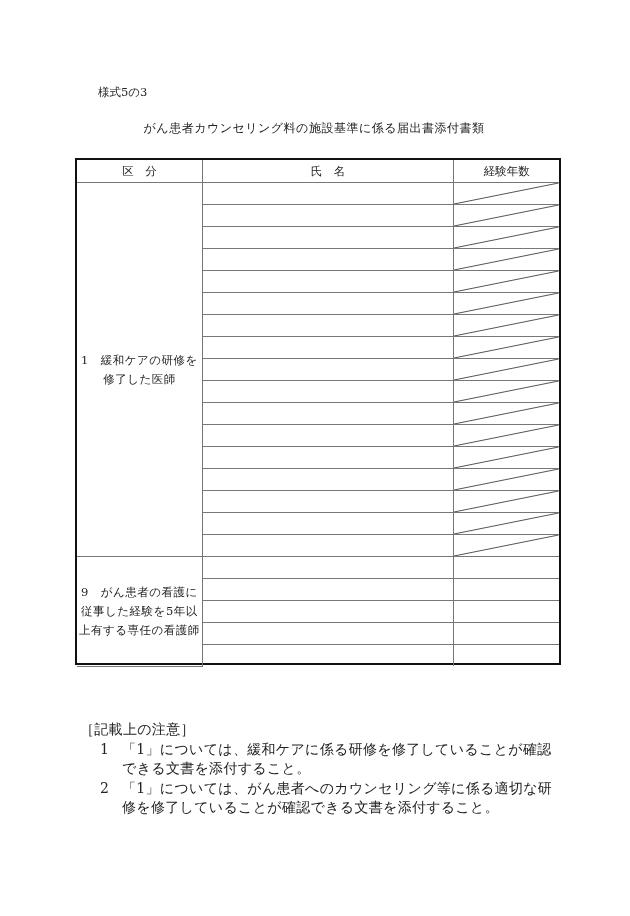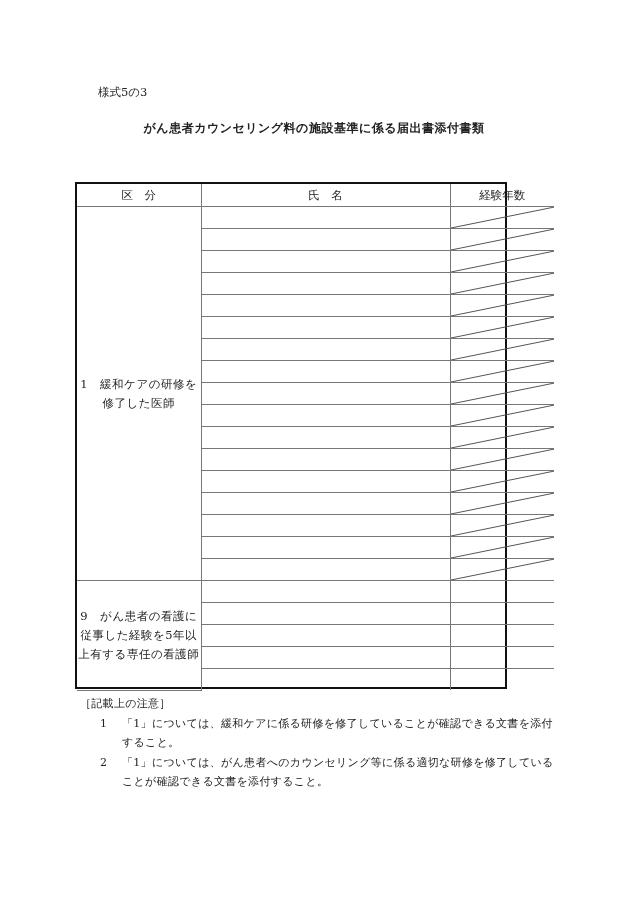--- a/index.html
+++ b/index.html
@@ -7,25 +7,25 @@
       width: 630px; height: 916px; position: relative; overflow: hidden;
       font-family: "DejaVu Serif", "Liberation Serif", serif;
       color: #222;
     }
     .form-no {
       position: absolute; left: 76px; top: 85px;
       font-size: 11.5px; letter-spacing: 0px; margin-left: 22px;
     }
     .doc-title {
       position: absolute; left: 0; width: 628px; top: 120px;
-      text-align: center; font-size: 12px; letter-spacing: 0.5px; font-weight: bold;
+      text-align: center; font-size: 12px; letter-spacing: 0.5px;
     }
     .tbl-wrap {
-      position: absolute; left: 75px; top: 158px; width: 432px; height: 507px;
-      border: 2px solid #111; box-sizing: border-box; margin-top: 24px;
+      position: absolute; left: 75px; top: 158px; width: 486px; height: 507px;
+      border: 2px solid #111; box-sizing: border-box;
     }
     table.grid {
       border-collapse: collapse; width: 100%; height: 100%;
       table-layout: fixed;
     }
     table.grid td, table.grid th {
       border: 1px solid #777; padding: 0; font-weight: normal;
       font-size: 11.5px; vertical-align: middle;
     }
     table.grid tr:first-child th { border-top: none; }
@@ -35,22 +35,22 @@
     th.hdr { height: 22px; text-align: center; border-bottom: 1px solid #666; }
     tr.row td { height: 21px; }
     td.cat {
       text-align: center; padding: 0 4px 0 6px; line-height: 19px;
       font-size: 11.5px; letter-spacing: 0.5px;
     }
     td.yrs { position: relative; }
     td.yrs svg { position: absolute; left: 0; top: 0; width: 100%; height: 100%; display: block; }
     td.sec-start { border-top: 1px solid #555 !important; }
     .notes {
-      position: absolute; left: 80px; top: 694px; width: 480px;
-      font-size: 11px; line-height: 19.5px; letter-spacing: 0.3px;
+      position: absolute; left: 80px; top: 720px; width: 480px;
+      font-size: 14px; line-height: 19.5px; letter-spacing: 0.3px;
     }
     .notes .heading { margin-left: 0; }
     .notes .item { display: flex; margin-left: 20px; }
     .notes .item .num { width: 22px; flex: none; }
     .notes .item .txt { flex: 1; }
   </style>
 </head>
 <body>
 
 <div class="form-no">様式5の3</div>

